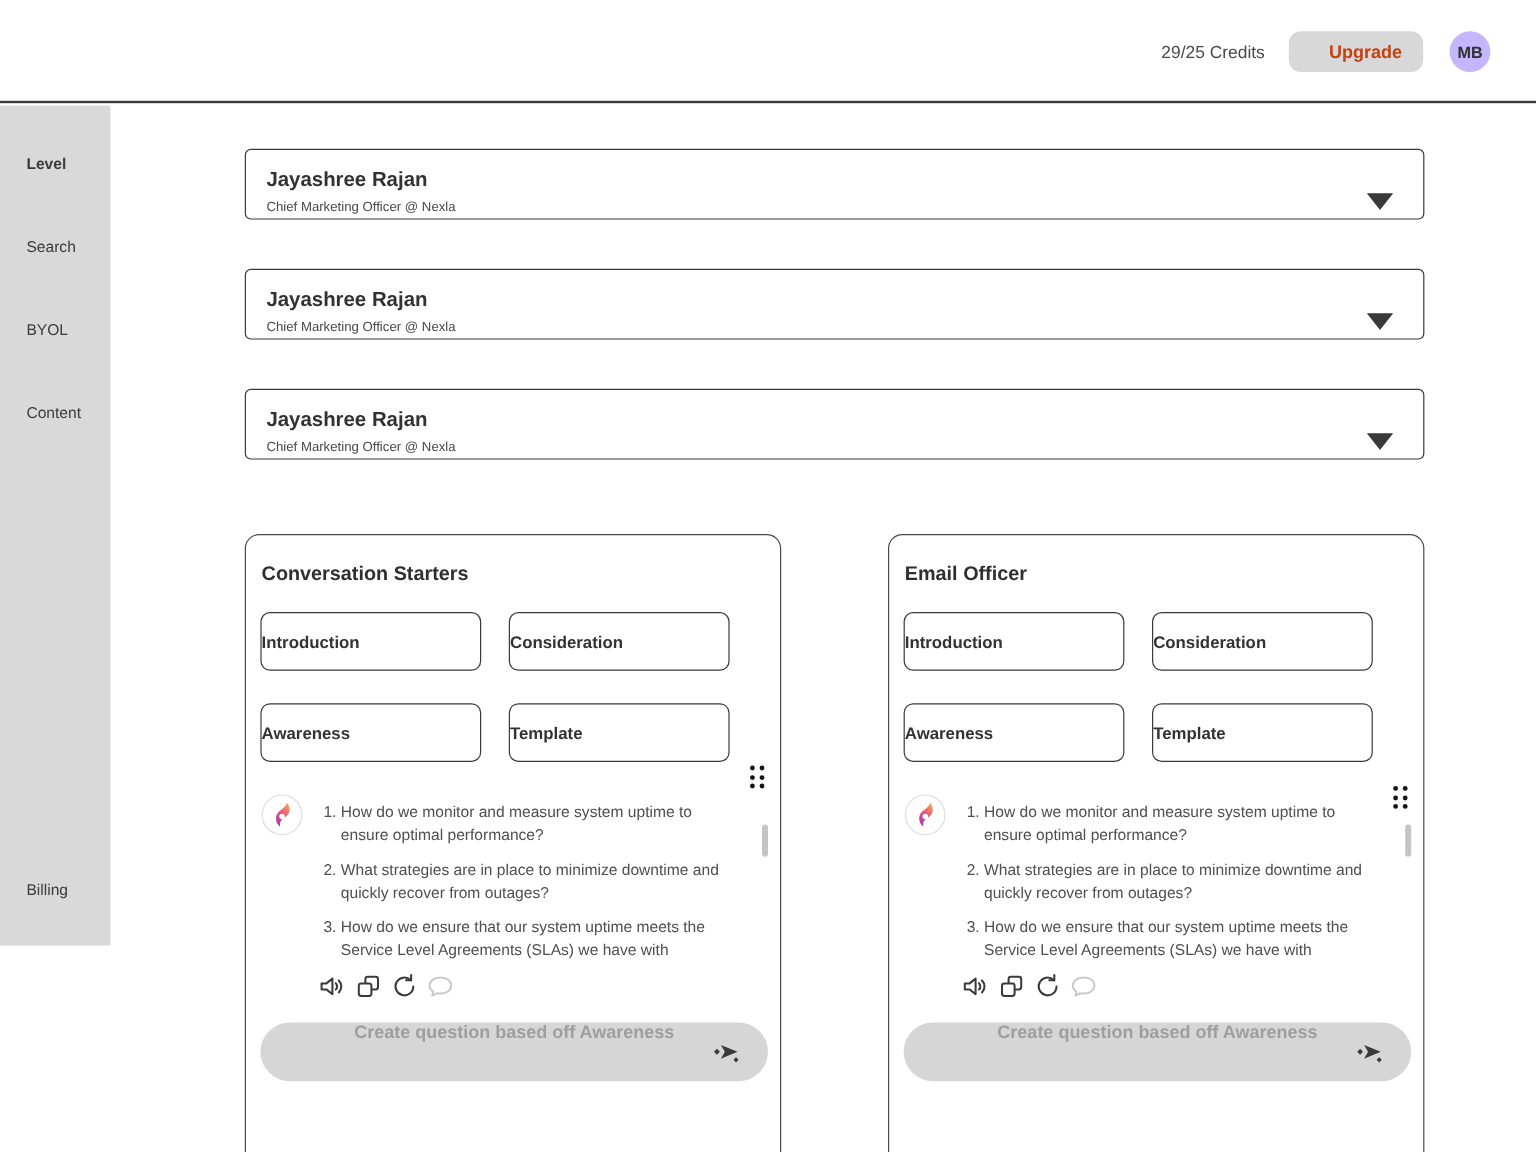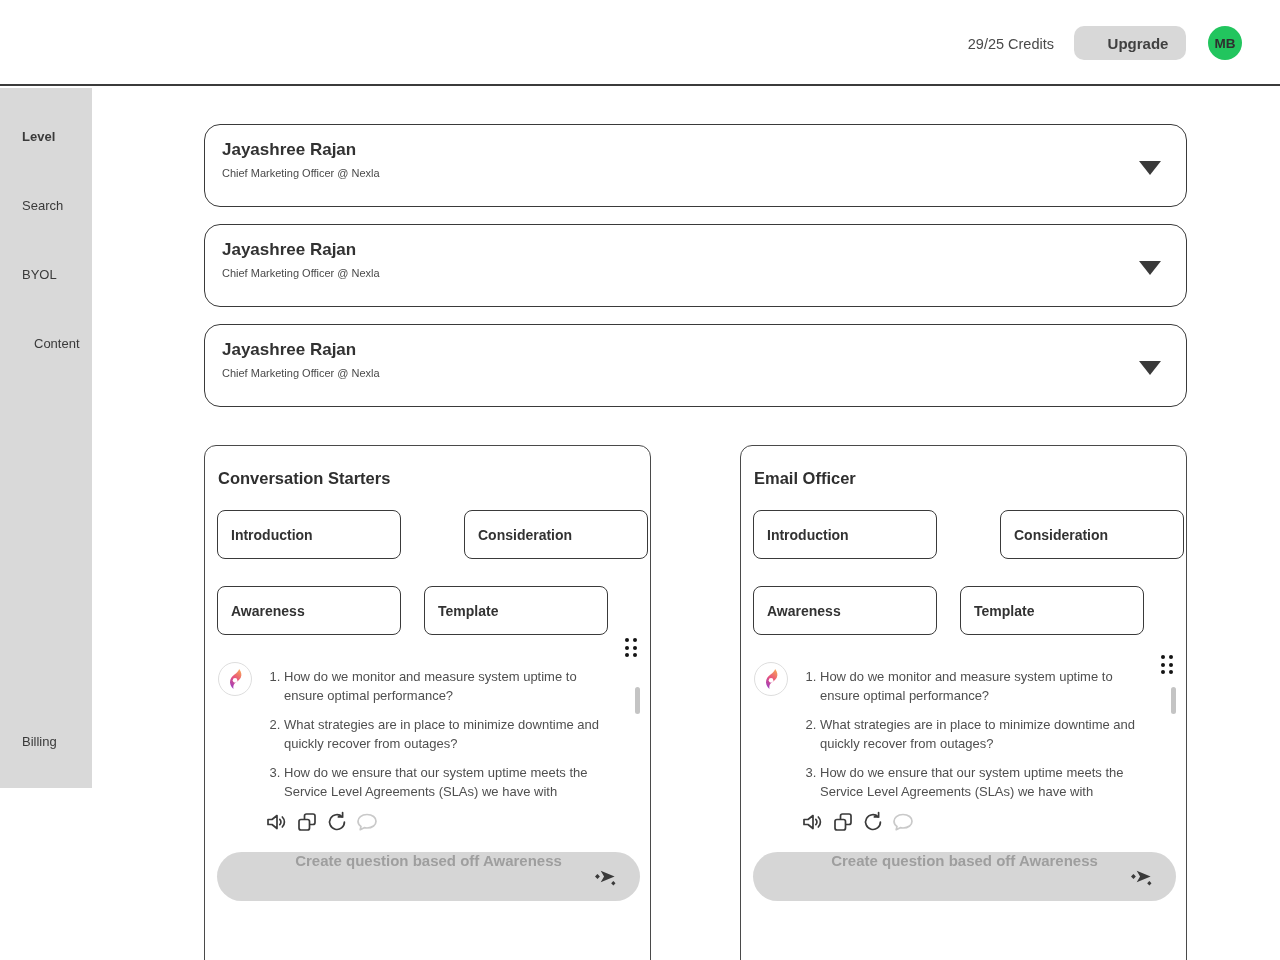--- a/index.html
+++ b/index.html
@@ -16,63 +16,63 @@
     position: absolute; top: 0; left: 0; width: 1280px; height: 86px;
     background: #fff; border-bottom: 2px solid #3b3b3b;
   }
   .brand { position: absolute; left: 38px; top: 17px; display: flex; align-items: center; gap: 10px; }
   .brand-text { font-size: 26px; line-height: 27px; font-weight: 700; color: #3f3f46; letter-spacing: .3px; }
   .brand-text .light { font-weight: 400; color: #52525b; }
   .credits { position: absolute; right: 226px; top: 36px; font-size: 14.5px; color: #4a4a4a; }
   .upgrade-btn {
     position: absolute; right: 94px; top: 26px; width: 112px; height: 34px;
     background: #d8d8d8; border: none; border-radius: 10px;
-    font-family: inherit; font-size: 15px; font-weight: 600; color: #404040; cursor: pointer; padding-left: 16px;
+    font-family: inherit; font-size: 15px; font-weight: 600; color: #c2410c; cursor: pointer; padding-left: 16px;
   }
   .user-avatar {
     position: absolute; right: 38px; top: 26px; width: 34px; height: 34px;
-    background: #22c55e; border-radius: 50%;
+    background: #c4b5fd; border-radius: 50%;
     display: flex; align-items: center; justify-content: center;
     font-size: 13.5px; font-weight: 700; color: #2f2f2f;
   }
 
   
   .sidebar { position: absolute; top: 88px; left: 0; width: 92px; height: 700px; background: #d9d9d9; }
   .side-item { position: absolute; left: 22px; font-size: 13px; color: #3a3a3a; cursor: pointer; }
   .side-item.active { font-weight: 700; }
-  .si-0 { top: 41px; } .si-1 { top: 110px; } .si-2 { top: 179px; } .si-3 { top: 248px; margin-left: 12px; } .si-4 { top: 646px; }
+  .si-0 { top: 41px; } .si-1 { top: 110px; } .si-2 { top: 179px; } .si-3 { top: 248px; } .si-4 { top: 646px; }
 
   
   .profile-card {
-    position: absolute; left: 204px; width: 983px; height: 83px;
-    background: #fff; border: 1.5px solid #3a3a3a; border-radius: 16px; cursor: pointer;
+    position: absolute; left: 204px; width: 983px; height: 59px;
+    background: #fff; border: 1.5px solid #3a3a3a; border-radius: 5px; cursor: pointer;
   }
   .pc-0 { top: 124px; } .pc-1 { top: 224px; } .pc-2 { top: 324px; }
   .pc-name { position: absolute; left: 17px; top: 15px; font-size: 17px; font-weight: 700; color: #323232; }
   .pc-title { position: absolute; left: 17px; top: 42px; font-size: 11px; color: #4a4a4a; }
   .pc-caret {
     position: absolute; right: 25px; top: 36px; width: 0; height: 0;
     border-left: 11px solid transparent; border-right: 11px solid transparent;
     border-top: 14px solid #3a3a3a;
   }
 
   
   .panel {
     position: absolute; top: 445px; width: 447px; height: 537px;
     background: #fff; border: 1px solid #4a4a4a; border-radius: 12px;
   }
   .panel.conv { left: 204px; } .panel.email { left: 740px; }
   .panel-title { position: absolute; left: 13px; top: 23px; font-size: 16.5px; font-weight: 700; color: #2f2f2f; }
   .chip {
     position: absolute; width: 184px; height: 49px;
     background: #fff; border: 1.3px solid #3a3a3a; border-radius: 8px;
-    display: flex; align-items: center; padding-left: 13px;
+    display: flex; align-items: center; 
     font-family: inherit; font-size: 14px; font-weight: 600; color: #323232; cursor: pointer; text-align: left;
   }
-  .chip-0 { left: 12px; top: 64px; } .chip-1 { left: 219px; top: 64px; margin-left: 40px; }
+  .chip-0 { left: 12px; top: 64px; } .chip-1 { left: 219px; top: 64px; }
   .chip-2 { left: 12px; top: 140px; } .chip-3 { left: 219px; top: 140px; }
 
   .drag-dots { position: absolute; left: 420px; top: 192px; display: grid; grid-template-columns: repeat(2, 4px); gap: 3.5px; cursor: grab; }
   .panel.email .drag-dots { top: 209px; }
   .drag-dots i { width: 4px; height: 4px; background: #141414; border-radius: 50%; }
 
   .chat-avatar {
     position: absolute; left: 13px; top: 216px; width: 34px; height: 34px;
     border: 1px solid #dedede; border-radius: 50%; background: #fff;
     display: flex; align-items: center; justify-content: center;

